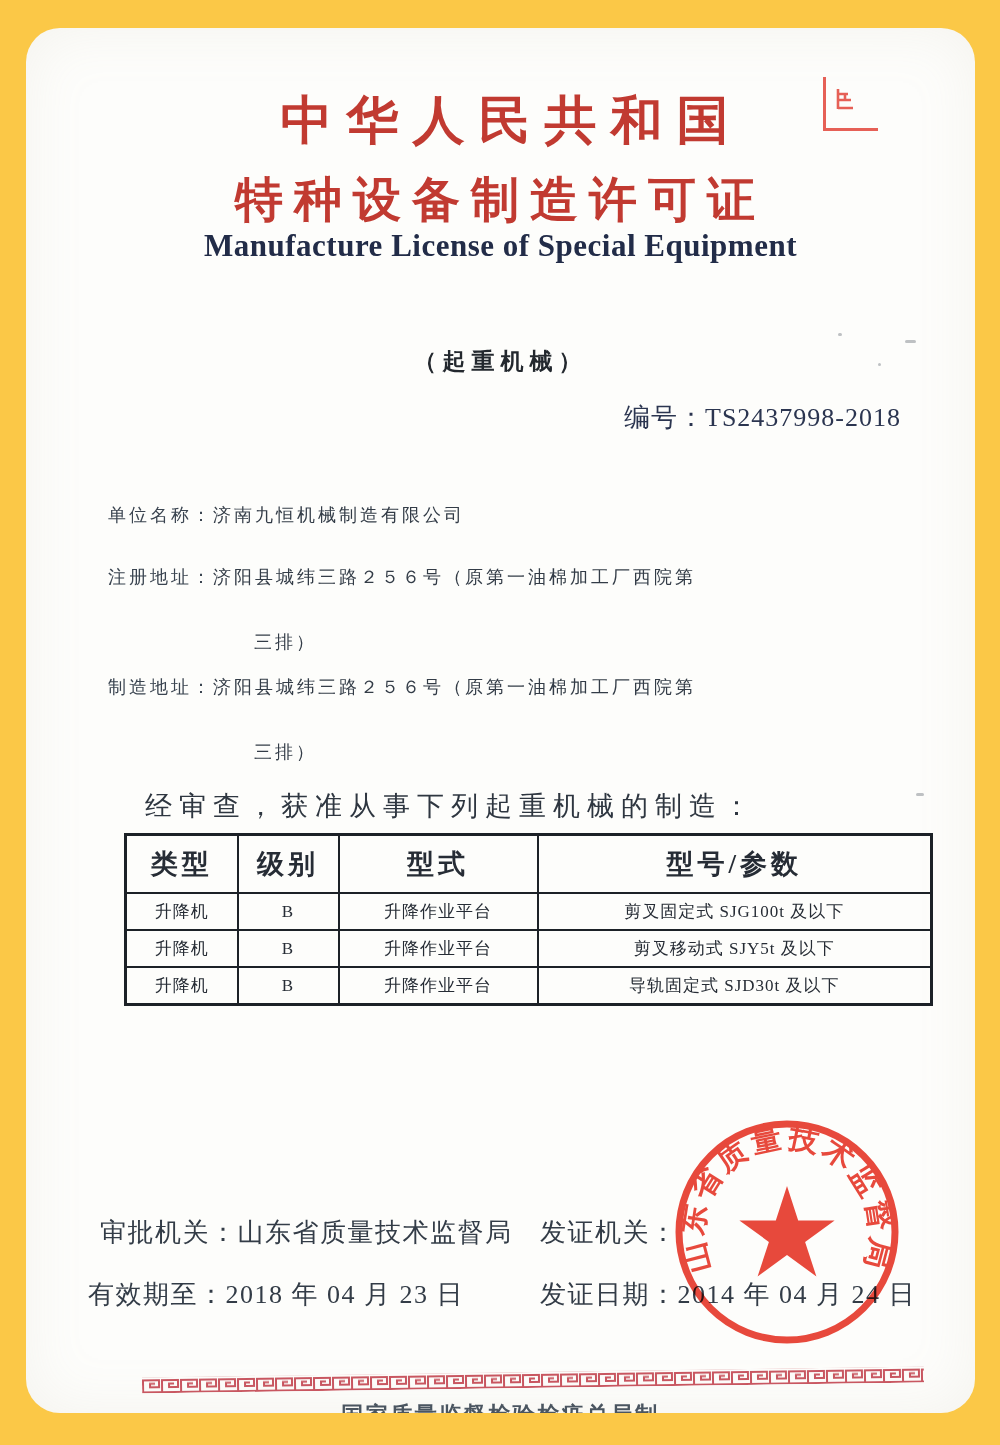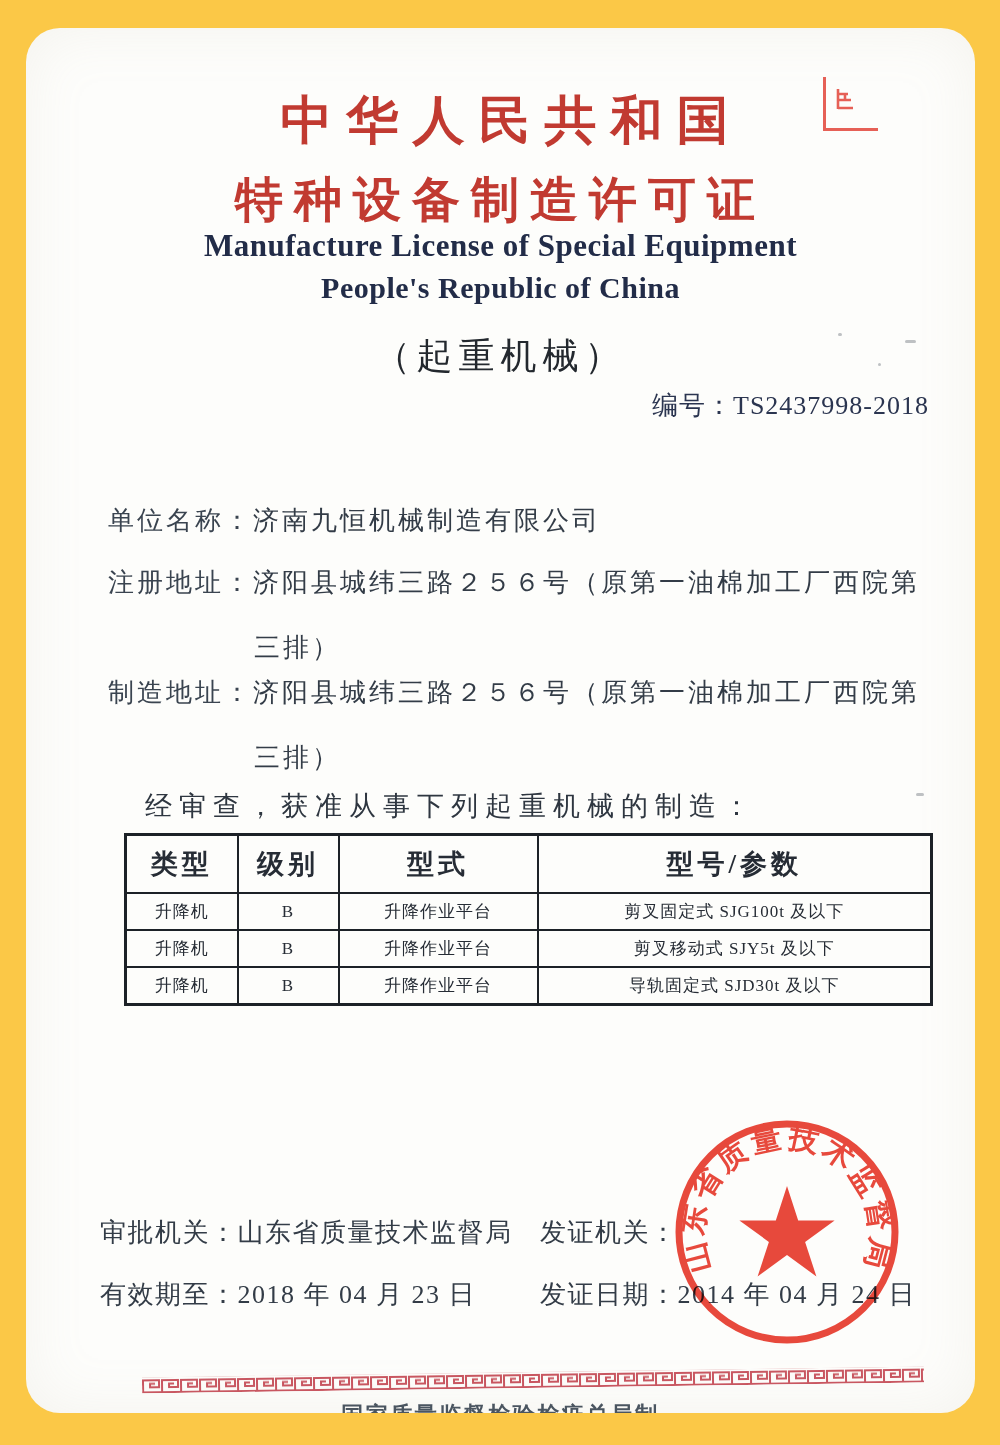--- a/index.html
+++ b/index.html
@@ -14,23 +14,23 @@
     box-shadow:inset 0 0 60px rgba(180,170,150,.12);
   }
   .abs{position:absolute;white-space:nowrap;}
   .center{left:0;width:100%;text-align:center;}
   .title-cn{font-weight:bold;color:#c13a31;}
   .title-cn1{top:58px;font-size:52px;letter-spacing:14px;margin-left:11px;}
   .title-cn2{top:134px;font-size:48px;letter-spacing:11px;margin-top:6px;}
   .title-en{font-weight:bold;color:#222c48;}
   .title-en1{top:200px;font-size:31px;letter-spacing:.5px;}
   .title-en2{top:243px;font-size:30px;letter-spacing:.5px;}
-  .category{top:304px;font-size:36px;color:#23282e;letter-spacing:6px;font-weight:normal;}
-  .serial{left:598px;top:360px;font-size:26px;color:#2b3550;letter-spacing:1px;margin-left:28px;}
-  .fline{font-size:26px;color:#333c47;letter-spacing:3px;}
+  .category{top:318px;font-size:23px;color:#23282e;letter-spacing:6px;font-weight:bold;}
+  .serial{left:598px;top:372px;font-size:26px;color:#2b3550;letter-spacing:1px;}
+  .fline{font-size:18px;color:#333c47;letter-spacing:3px;}
   .fline .lbl{color:#3a4450;}
   .intro{left:119px;top:760px;font-size:27px;color:#2e3640;letter-spacing:7px;}
   table.lic-table{
     position:absolute;left:74px;top:805px;width:806px;
     border-collapse:collapse;table-layout:fixed;
     border:3px solid #1c2127;background:rgba(255,255,255,.0);margin-left:24px;
   }
   table.lic-table th,table.lic-table td{
     border:2px solid #1c2127;text-align:center;color:#262c35;
     overflow:hidden;white-space:nowrap;
@@ -78,21 +78,20 @@
   </div>
 
   <div class="speck" style="left:812px;top:305px;width:4px;height:3px;"></div>
   <div class="speck" style="left:879px;top:312px;width:11px;height:3px;"></div>
   <div class="speck" style="left:852px;top:335px;width:3px;height:3px;"></div>
   <div class="speck" style="left:890px;top:765px;width:8px;height:3px;"></div>
 
   <div class="abs center title-cn title-cn1">中华人民共和国</div>
   <div class="abs center title-cn title-cn2">特种设备制造许可证</div>
   <div class="abs center title-en title-en1">Manufacture License of Special Equipment</div>
-  <div class="abs center title-en title-en2">People's Republic of China</div>
   <div class="abs center category">（起重机械）</div>
 
   <div class="abs serial"><span>编号：</span><span>TS2437998-2018</span></div>
 
   <div class="abs fline" style="left:82px;top:475px;"><span class="lbl">单位名称：</span><span>济南九恒机械制造有限公司</span></div>
 
   <div class="abs fline" style="left:82px;top:537px;"><span class="lbl">注册地址：</span><span>济阳县城纬三路２５６号（原第一油棉加工厂西院第</span></div>
   <div class="abs fline" style="left:228px;top:602px;">三排）</div>
 
   <div class="abs fline" style="left:82px;top:647px;"><span class="lbl">制造地址：</span><span>济阳县城纬三路２５６号（原第一油棉加工厂西院第</span></div>
@@ -133,21 +132,21 @@
         <td>B</td>
         <td>升降作业平台</td>
         <td>导轨固定式 SJD30t 及以下</td>
       </tr>
     </tbody>
   </table>
 
   <div class="abs footer-line" style="left:74px;top:1187px;"><span>审批机关：</span><span>山东省质量技术监督局</span></div>
   <div class="abs footer-line" style="left:514px;top:1187px;"><span>发证机关：</span></div>
 
-  <div class="abs footer-line" style="left:74px;top:1249px;"><span>有效期至：</span><span>2018 年 04 月 23 日</span></div>
+  <div class="abs footer-line" style="left:62px;top:1249px;"><span>有效期至：</span><span>2018 年 04 月 23 日</span></div>
   <div class="abs footer-line" style="left:514px;top:1249px;"><span>发证日期：</span><span>2014 年 04 月 24 日</span></div>
 
   <svg class="seal" viewBox="-125 -125 250 250">
     <circle cx="0" cy="0" r="108" fill="none" stroke="#e83b2e" stroke-width="7"></circle>
     <polygon fill="#e83b2e" points="0,-46 11.2,-11.4 47.6,-11.4 18.1,9.9 29.4,44.5 0,23 -29.4,44.5 -18.1,9.9 -47.6,-11.4 -11.2,-11.4"></polygon>
     <defs>
       <path id="sealArc" d="M -76.1 35.5 A 84 84 0 1 1 76.1 35.5" fill="none"></path>
     </defs>
     <text font-size="30" font-weight="bold" fill="#e83b2e" style="font-family:'Liberation Serif','DejaVu Serif',serif;letter-spacing:4px;">
       <textPath href="#sealArc" startOffset="50%" text-anchor="middle">山东省质量技术监督局</textPath>

